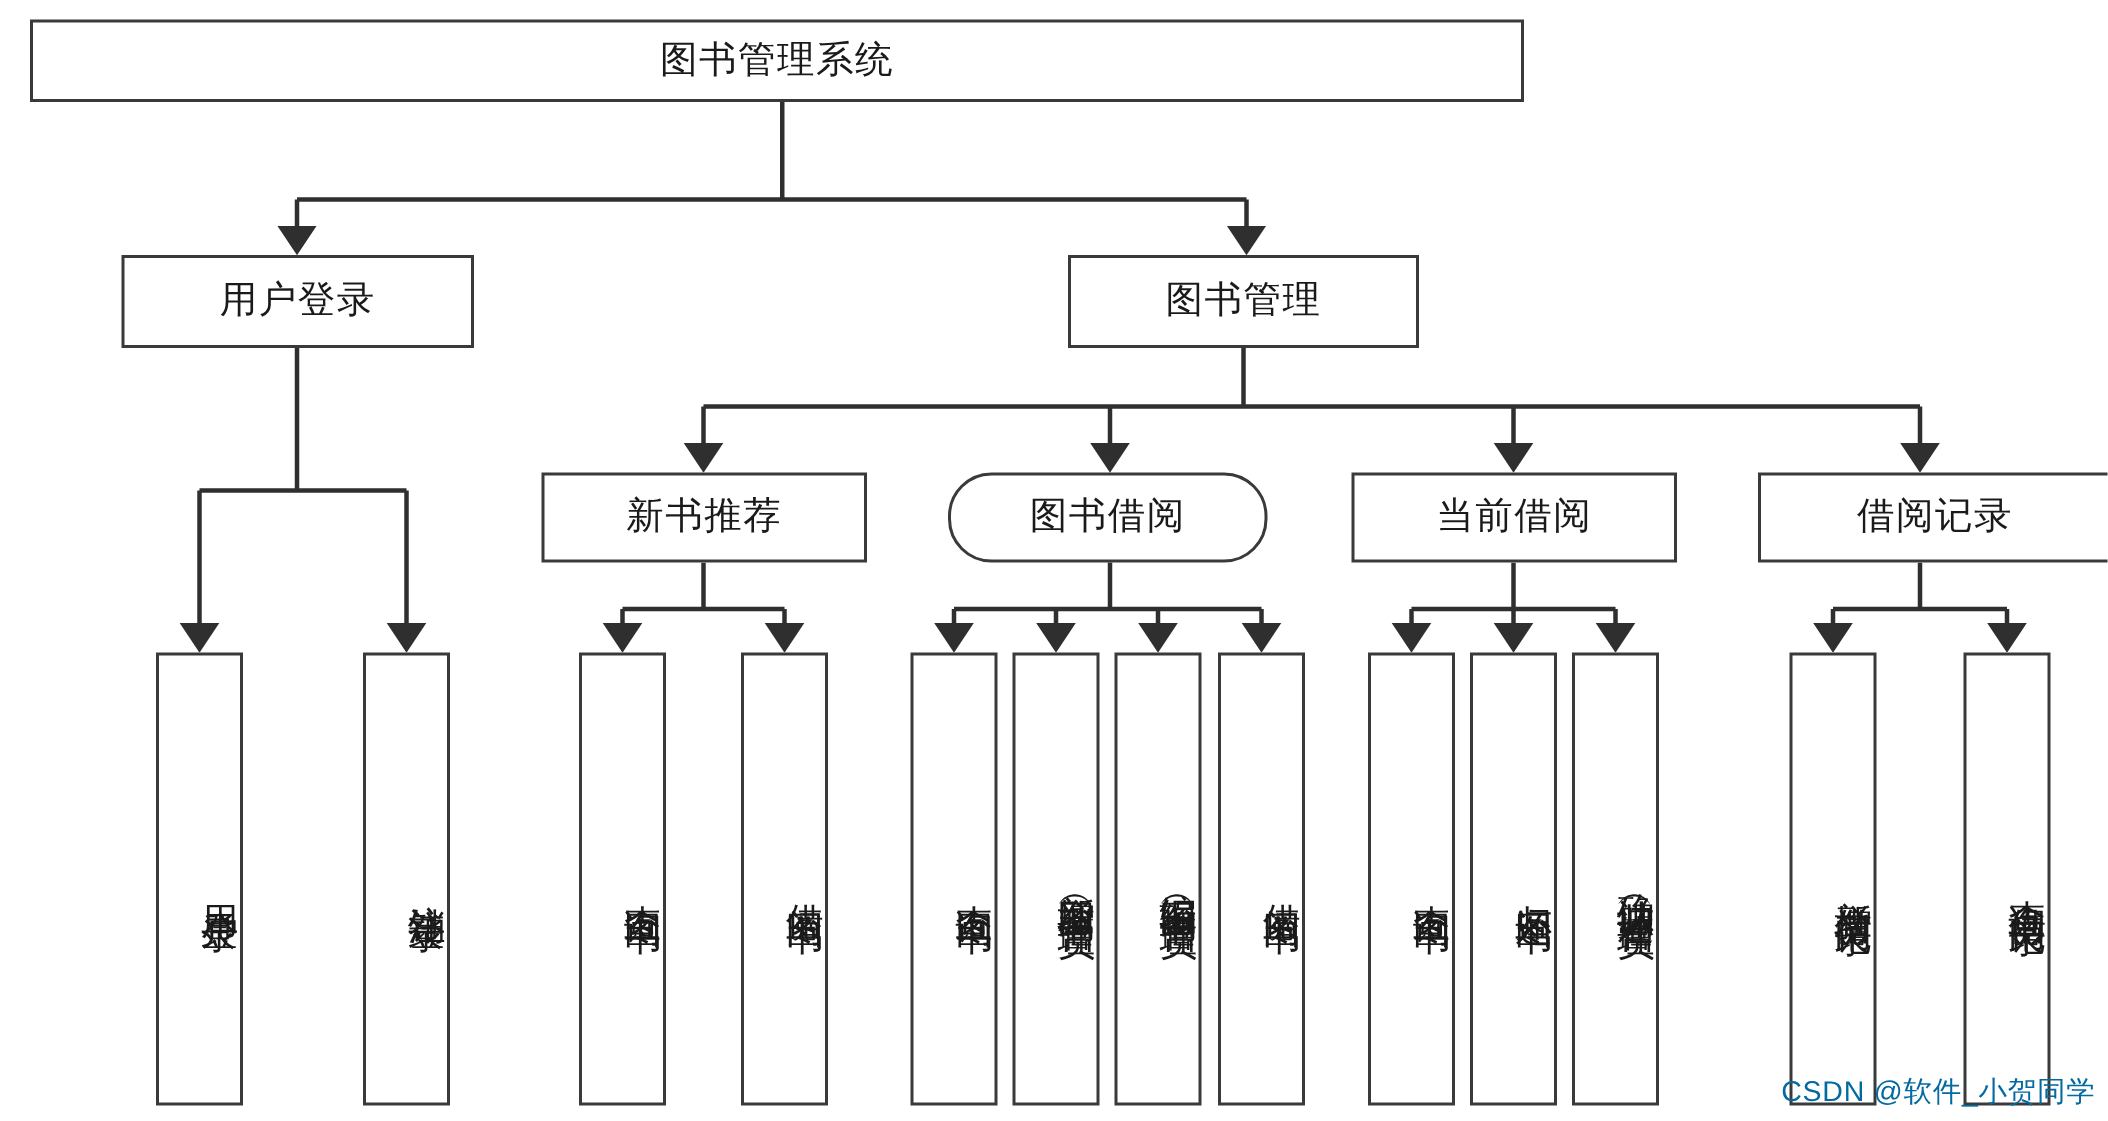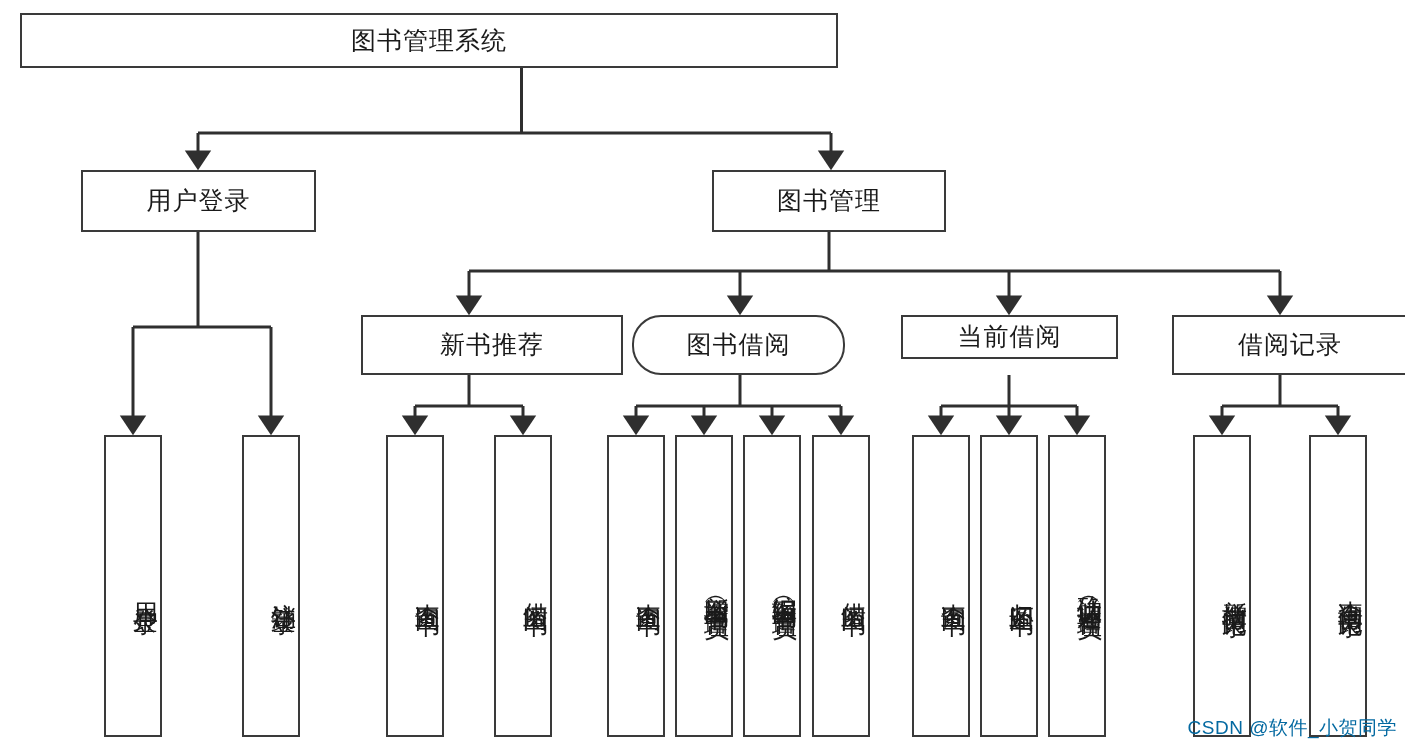--- a/index.html
+++ b/index.html
@@ -116,38 +116,38 @@
       <path d="M1009,406 L1009,425" marker-end="url(#arrow)"></path>
       <path d="M1077,406 L1077,425" marker-end="url(#arrow)"></path>
 
       <path d="M1280,375 L1280,406"></path>
       <path d="M1222,406 L1338,406"></path>
       <path d="M1222,406 L1222,425" marker-end="url(#arrow)"></path>
       <path d="M1338,406 L1338,425" marker-end="url(#arrow)"></path>
     </g>
   </svg>
 
-  <div class="node horizontal" style="left:20px; top:13px; width:818px; height:55px;">
+  <div class="node horizontal" style="left:20px; top:13px; width:996px; height:55px;">
     <span>图书管理系统</span>
   </div>
 
   <div class="node horizontal" style="left:81px; top:170px; width:235px; height:62px;">
     <span>用户登录</span>
   </div>
   <div class="node horizontal" style="left:712px; top:170px; width:234px; height:62px;text-align:right;">
     <span>图书管理</span>
   </div>
 
-  <div class="node horizontal" style="left:361px; top:315px; width:262px; height:60px;">
+  <div class="node horizontal" style="left:361px; top:315px; width:217px; height:60px;">
     <span>新书推荐</span>
   </div>
   <div class="node horizontal" style="left:632px; top:315px; width:213px; height:60px;border-radius:29px;">
     <span>图书借阅</span>
   </div>
-  <div class="node horizontal" style="left:901px; top:315px; width:217px; height:44px;">
+  <div class="node horizontal" style="left:901px; top:315px; width:217px; height:60px;">
     <span>当前借阅</span>
   </div>
   <div class="node horizontal" style="left:1172px; top:315px; width:236px; height:60px;">
     <span>借阅记录</span>
   </div>
 
   <div class="node vertical" style="left:104px; top:435px; width:58px; height:302px;">
     <span class="vlabel">用户登录</span>
   </div>
   <div class="node vertical" style="left:242px; top:435px; width:58px; height:302px;">

